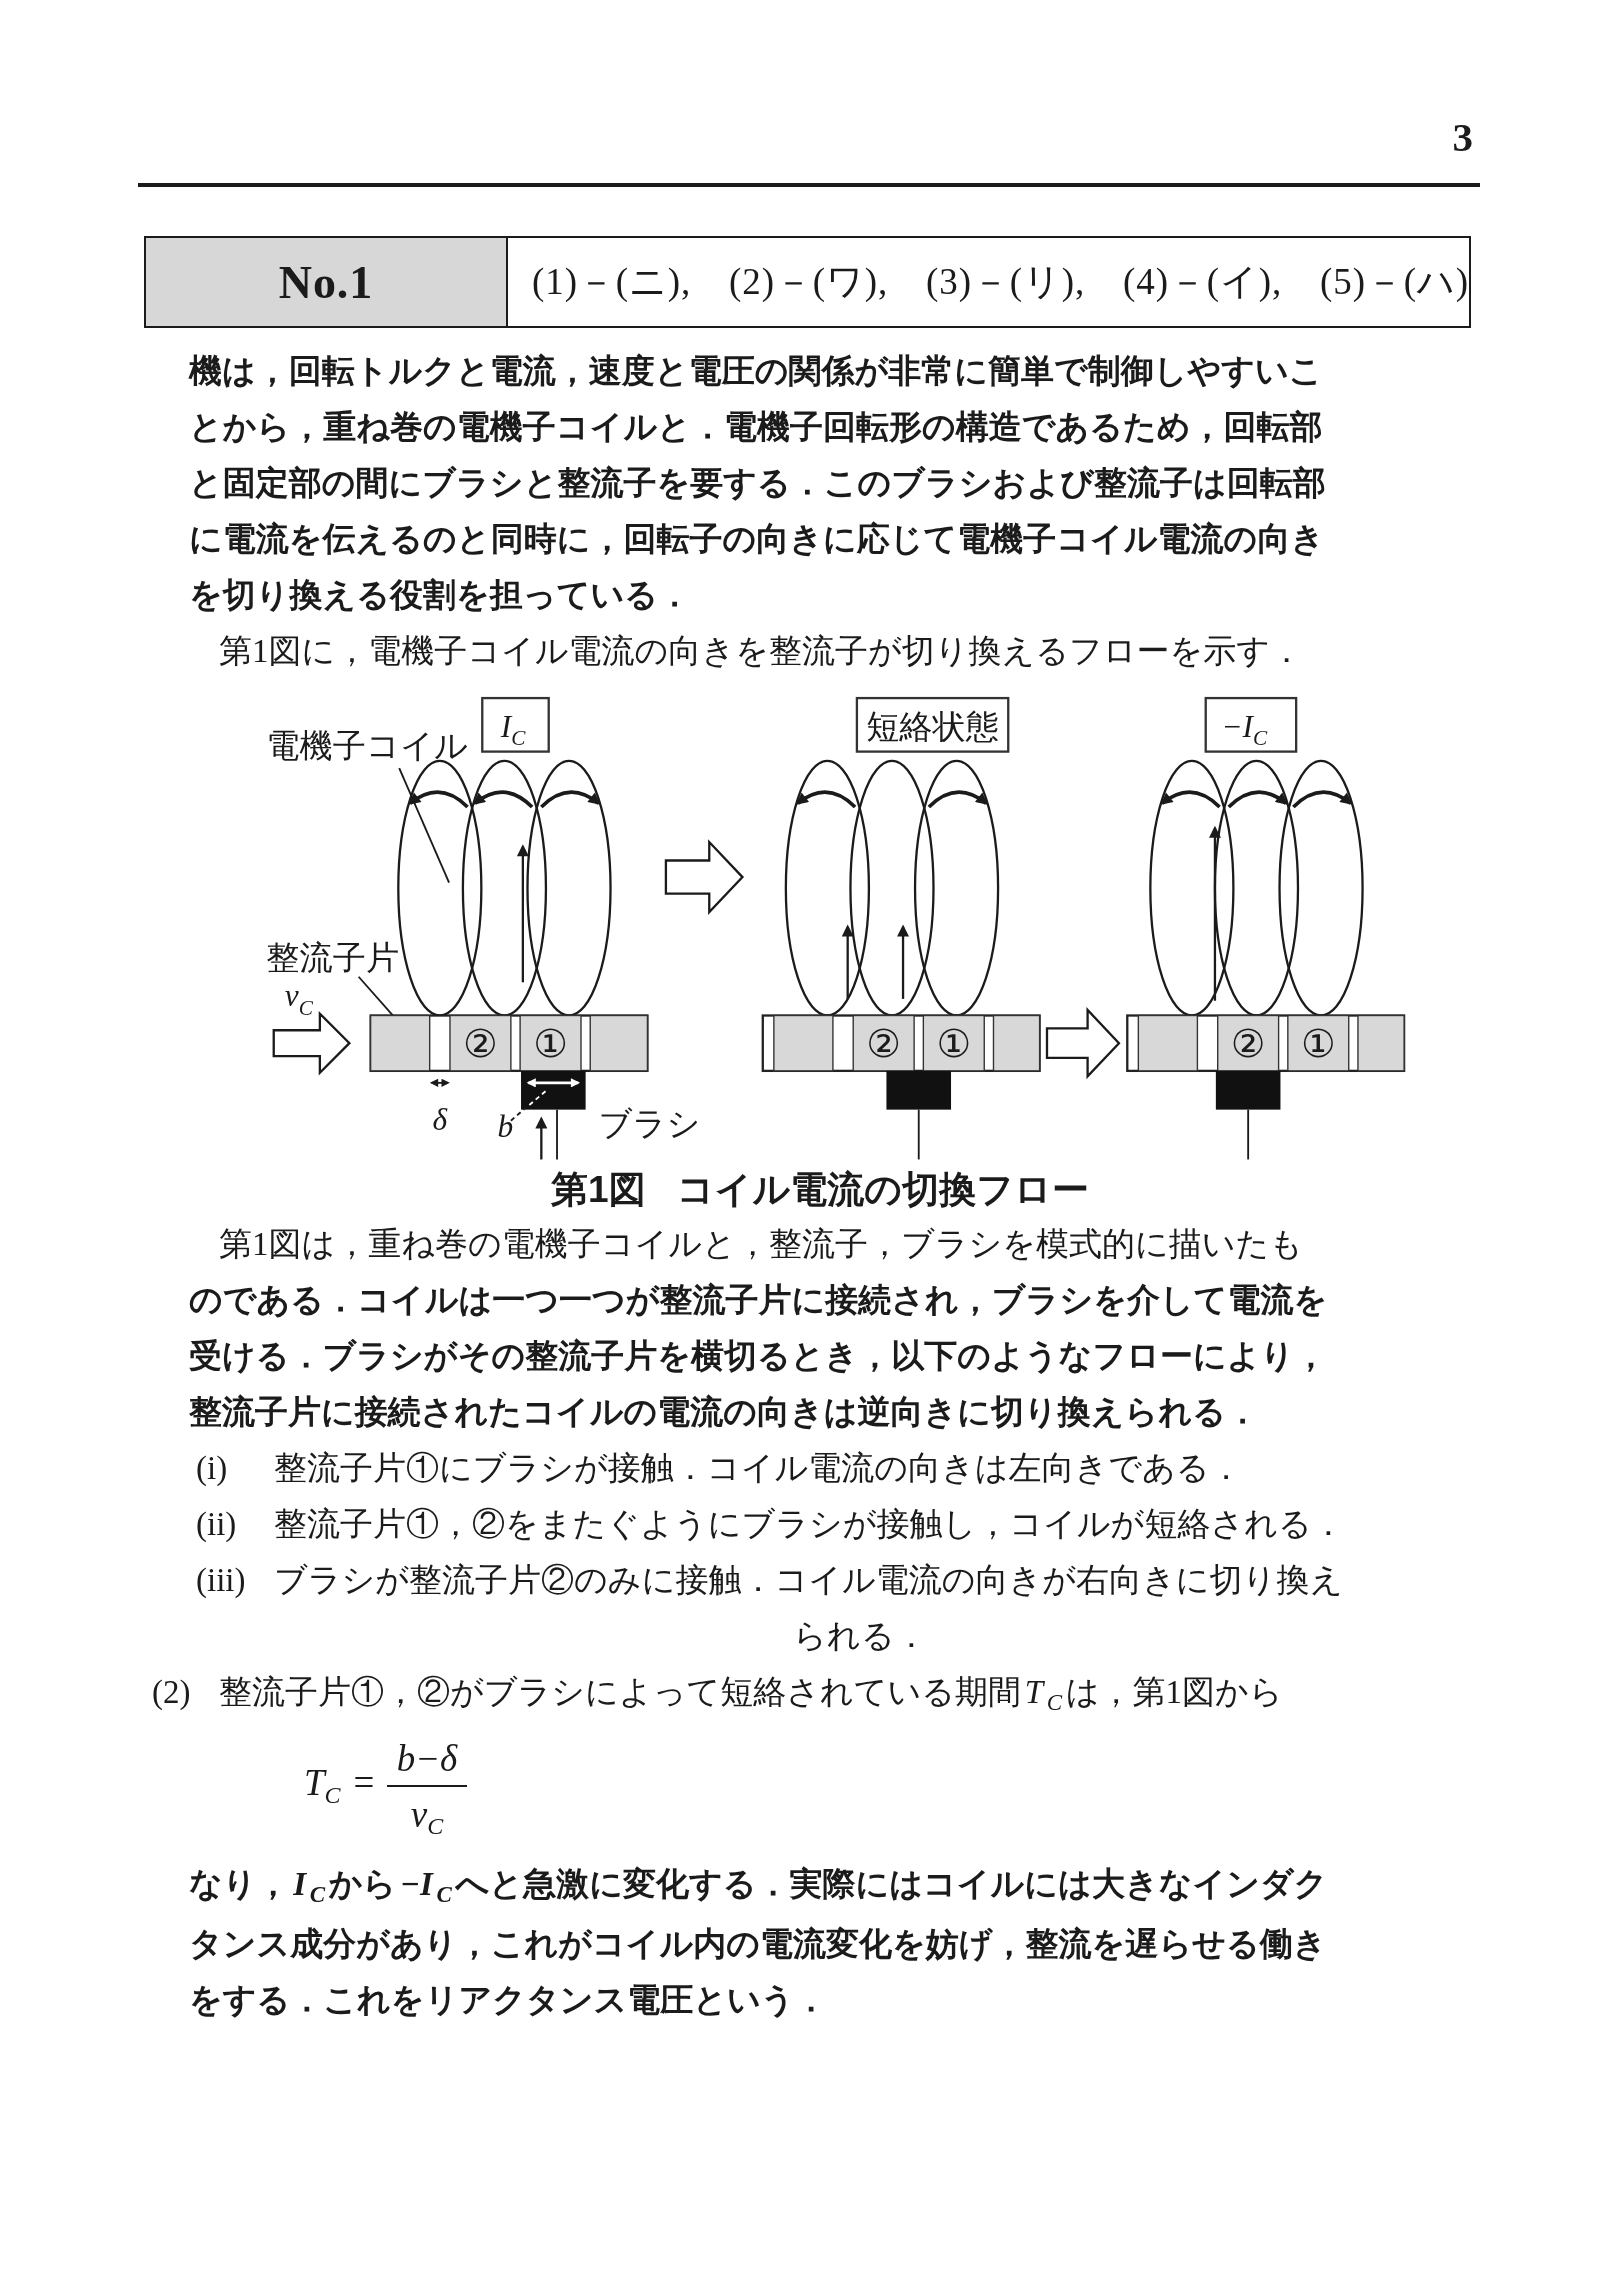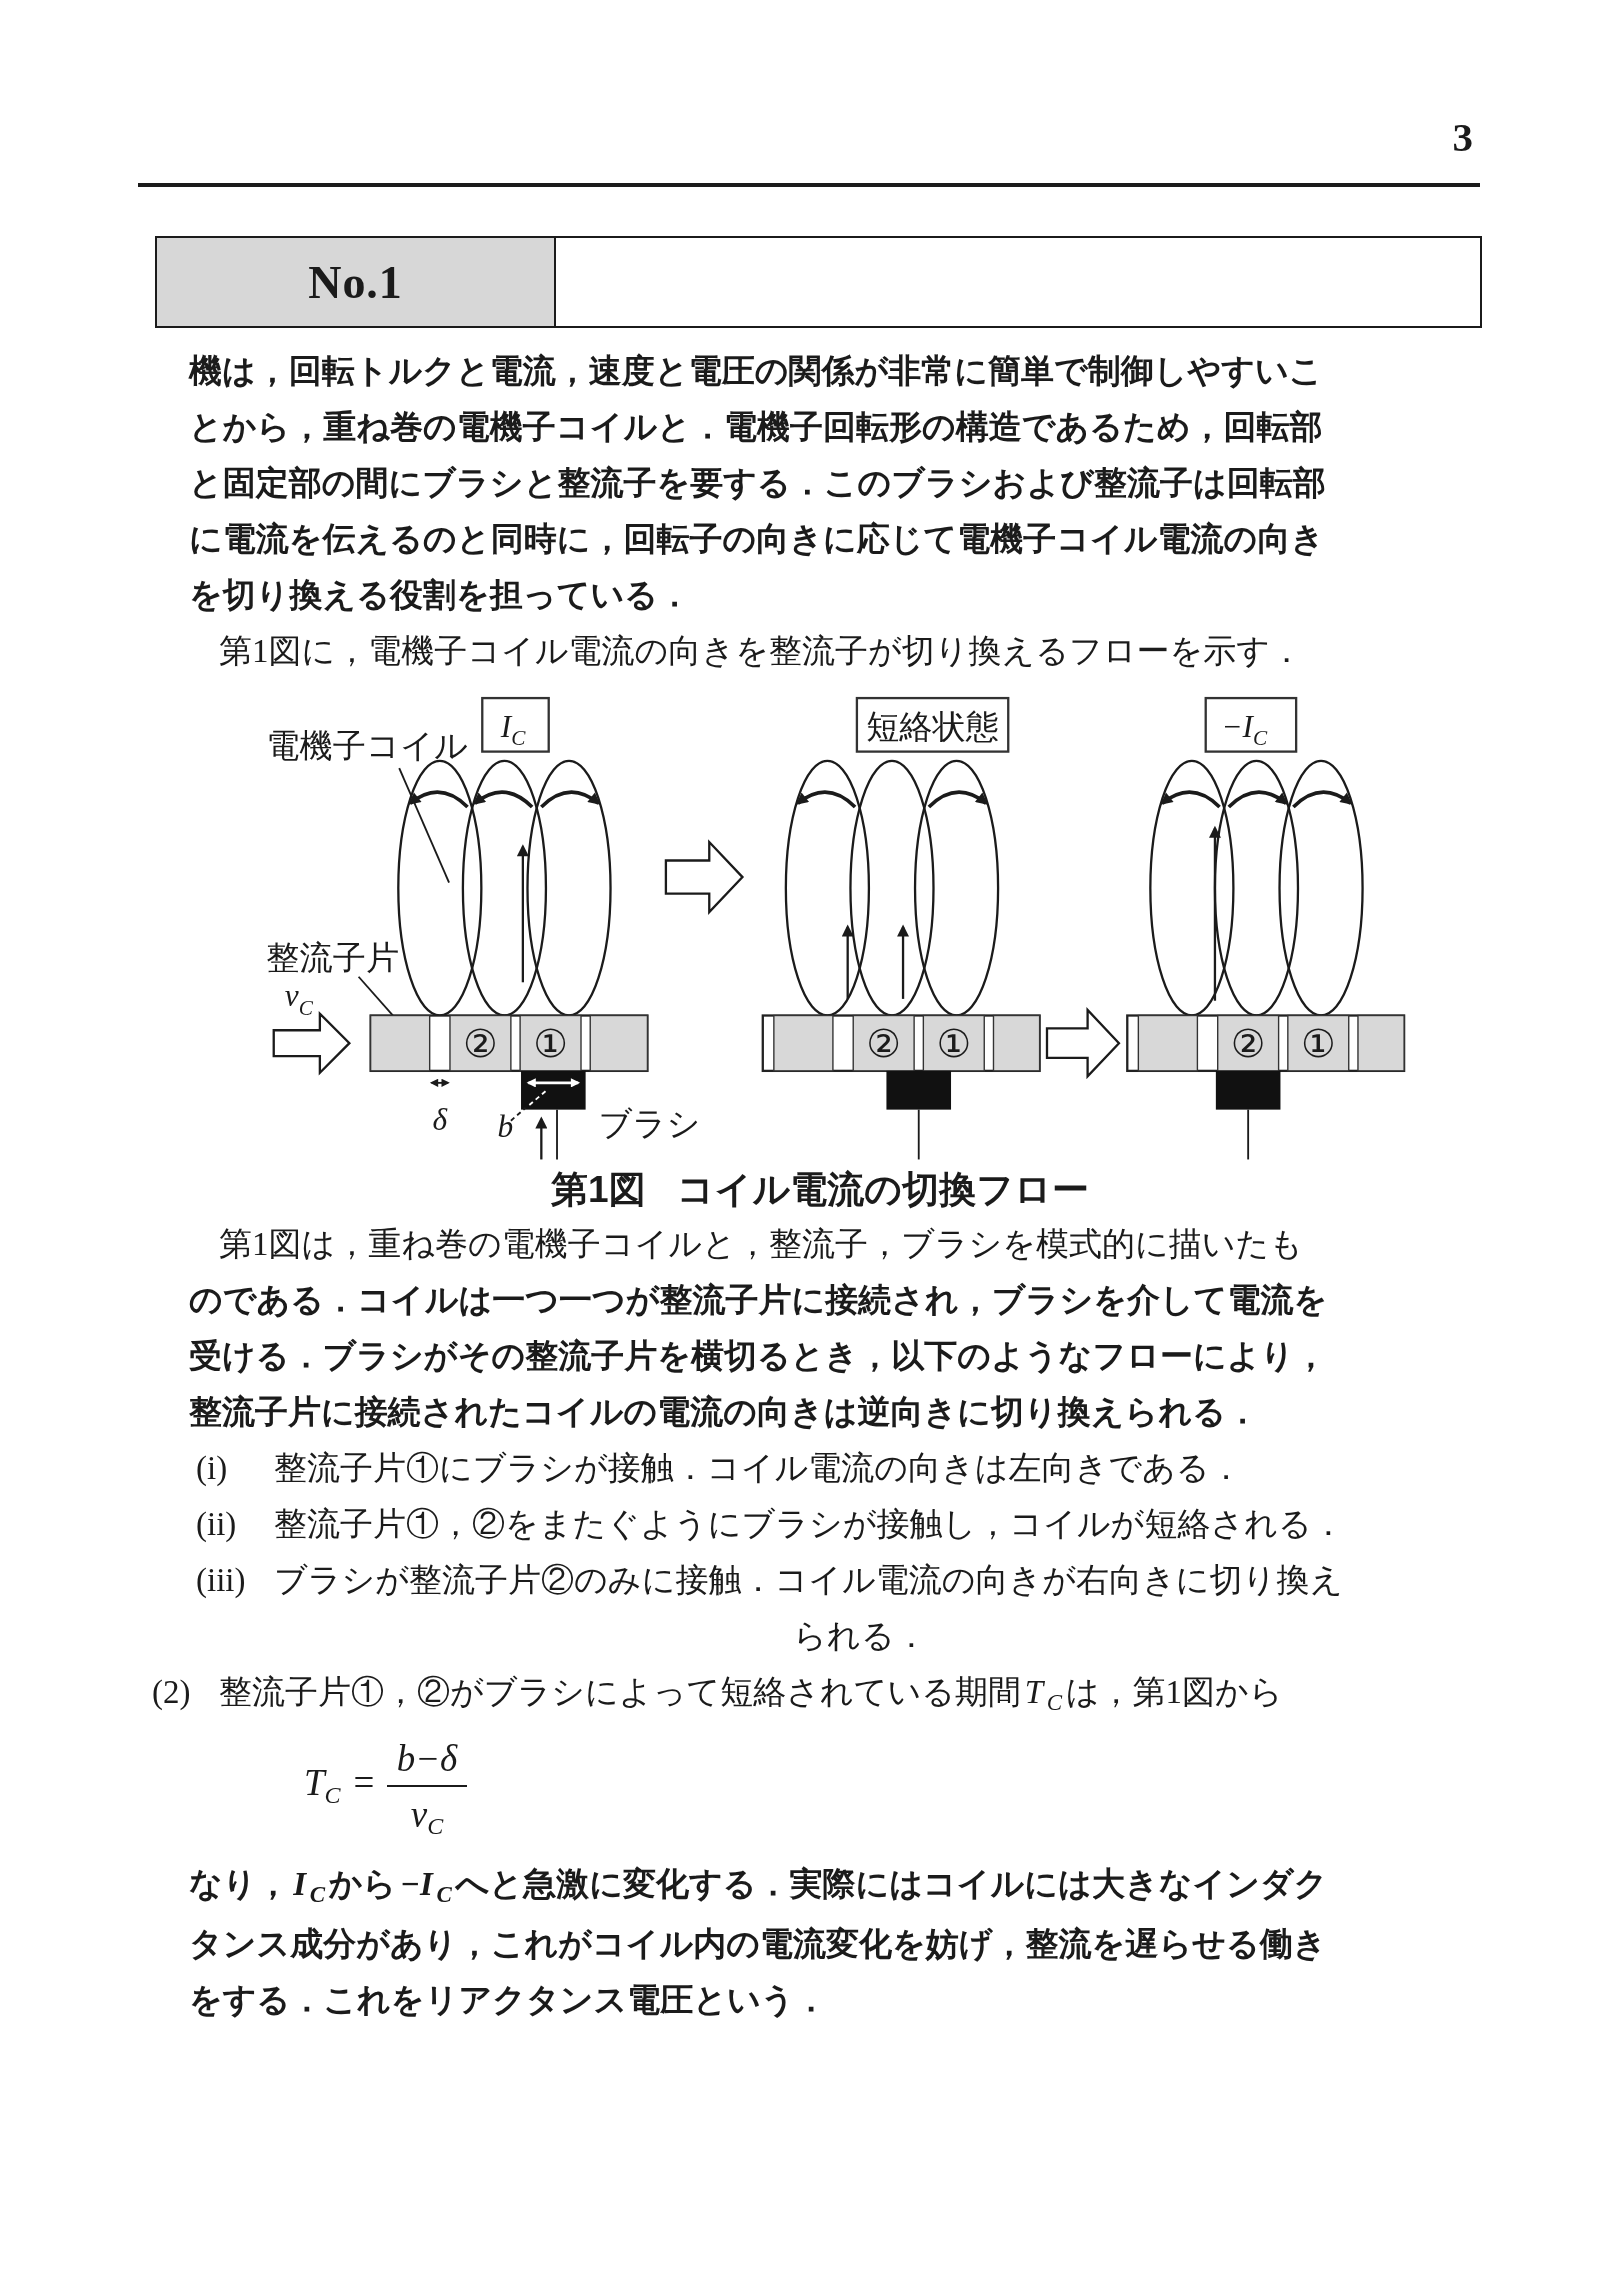--- a/index.html
+++ b/index.html
@@ -1,21 +1,21 @@
 <!DOCTYPE html>
 <html style="font-size:14.8px"><head>
 <meta charset="utf-8">
 <style>
   html,body{margin:0;padding:0;background:#ffffff;}
   .page{position:relative;width:1613px;height:2289px;background:#fff;color:#1b1b1b;
         font-family:"Liberation Serif","DejaVu Serif",serif;overflow:hidden;}
   .pagenum{position:absolute;top:113px;right:140px;font-size:41px;font-weight:bold;}
   .rule{position:absolute;top:183px;left:138px;width:1342px;height:3.7px;background:#1b1b1b;}
   .answerbox{position:absolute;top:236px;left:144px;width:1327px;height:92px;
-             border:2.8px solid #1b1b1b;box-sizing:border-box;display:flex;margin-left:11px;}
+             border:2.8px solid #1b1b1b;box-sizing:border-box;display:flex;}
   .cell-label{width:397px;background:#d7d7d7;border-right:2.8px solid #1b1b1b;
               display:flex;align-items:center;justify-content:center;
               font-size:46px;font-weight:bold;letter-spacing:0.9px;}
   .cell-answers{flex:1;display:flex;align-items:center;padding-left:24px;
                 font-size:37px;letter-spacing:0.9px;white-space:nowrap;}
   .content{position:absolute;top:343px;left:152px;width:1338px;
            font-size:33px;line-height:56px;}
   .line{white-space:nowrap;}
   .pm{display:inline-block;width:67px;}
   .l1{padding-left:37px;font-weight:bold;}
@@ -47,20 +47,21 @@
 </head>
 <body>
 
 <div class="page">
 
   <div class="pagenum">3</div>
   <div class="rule"></div>
 
   <div class="answerbox">
     <div class="cell-label">No.1</div>
+    <div class="cell-answers">(1)－(ニ),　(2)－(ワ),　(3)－(リ),　(4)－(イ),　(5)－(ハ)</div>
   </div>
 
   <div class="content">
 
     <div class="line l1">機は，回転トルクと電流，速度と電圧の関係が非常に簡単で制御しやすいこ</div>
     <div class="line l1">とから，重ね巻の電機子コイルと．電機子回転形の構造であるため，回転部</div>
     <div class="line l1">と固定部の間にブラシと整流子を要する．このブラシおよび整流子は回転部</div>
     <div class="line l1">に電流を伝えるのと同時に，回転子の向きに応じて電機子コイル電流の向き</div>
     <div class="line l1">を切り換える役割を担っている．</div>
     <div class="line l2">第1図に，電機子コイル電流の向きを整流子が切り換えるフローを示す．</div>

